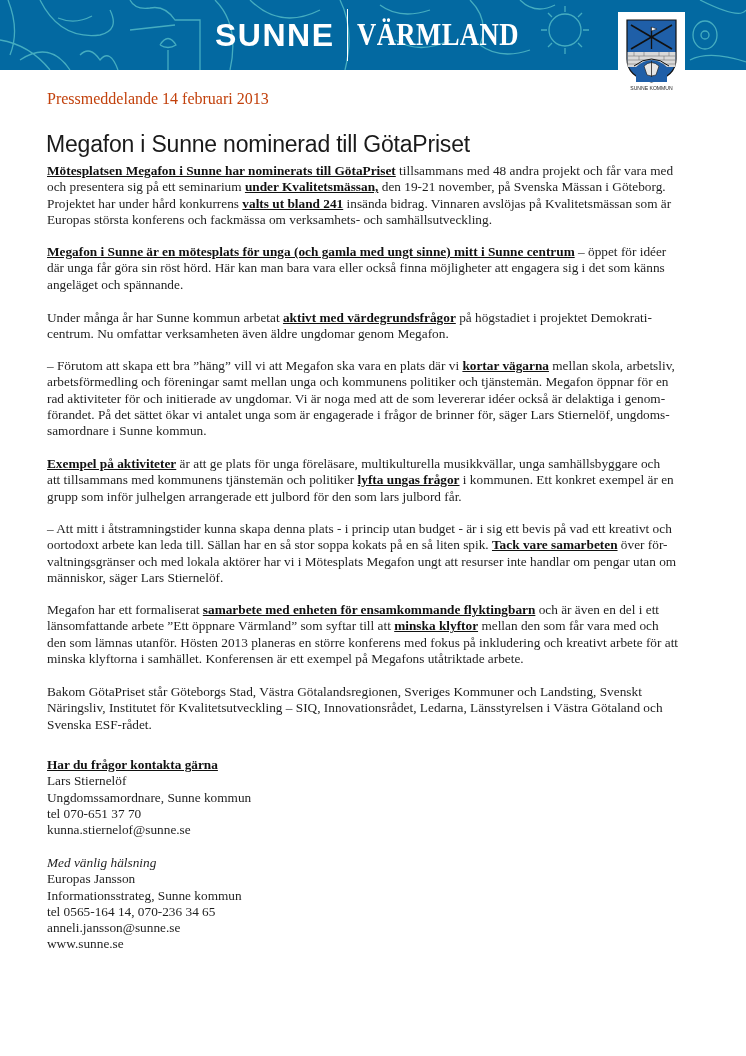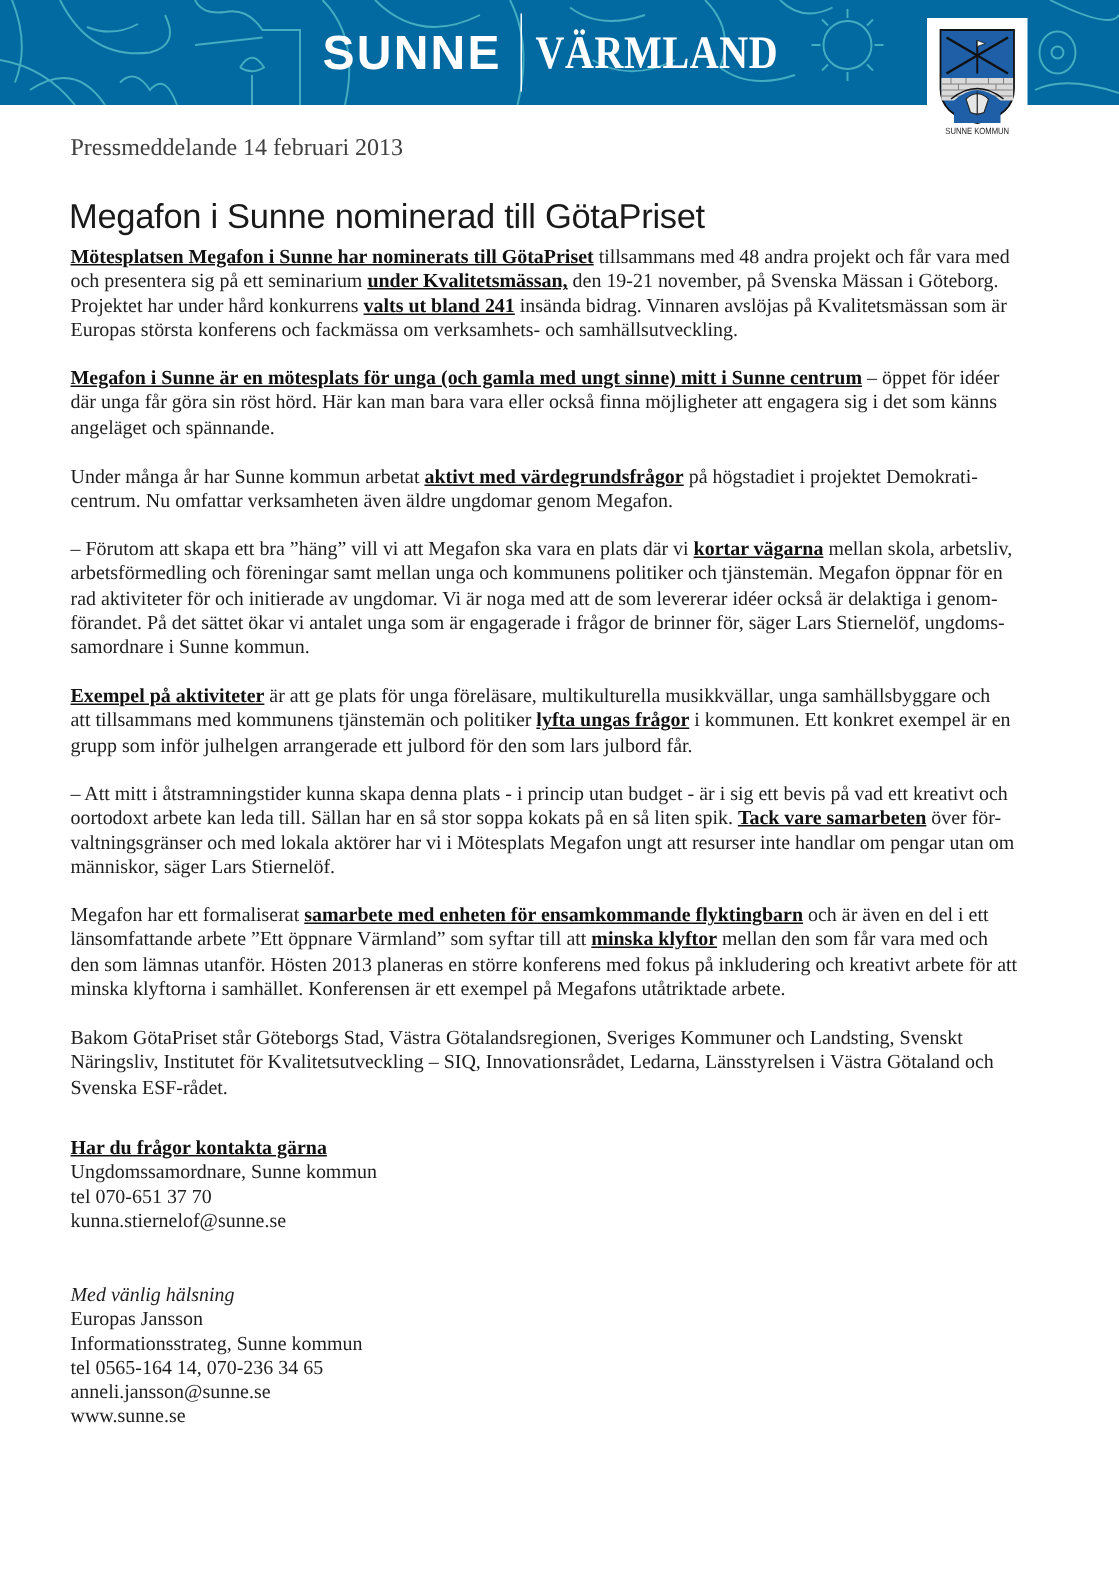--- a/index.html
+++ b/index.html
@@ -12,21 +12,21 @@
   .brand { position: absolute; top: 7px; left: 215px; height: 56px; display: flex; align-items: center; color: #ffffff; }
   .brand-sunne { font-family: "Liberation Sans", sans-serif; font-weight: bold; font-size: 32px; letter-spacing: 1.5px; }
   .brand-divider { width: 1.5px; height: 52px; background: #ffffff; margin: 0 9px 0 12px; }
   .brand-varmland { font-family: "Liberation Serif", serif; font-weight: bold; font-size: 31px; letter-spacing: 0.5px; transform: scaleX(0.86); transform-origin: left center; }
 
   .logo-box { position: absolute; left: 618px; top: 12px; width: 67px; height: 84px; background: #ffffff; }
   .logo-box svg { position: absolute; left: 8px; top: 7px; }
   .logo-caption { position: absolute; left: 0; top: 73px; width: 67px; text-align: center;
                   font-family: "Liberation Sans", sans-serif; font-size: 6px; letter-spacing: 0px; color: #222; transform: scaleX(0.85); }
 
-  .dateline { position: absolute; left: 47px; top: 90px; font-size: 16px; color: #404040; }
+  .dateline { position: absolute; left: 47px; top: 90px; font-size: 16px; color: #c2410c; }
   .title { position: absolute; left: 46px; top: 131px; margin: 0;
            font-family: "Liberation Sans", sans-serif; font-weight: normal; font-size: 23px; color: #1a1a1a; letter-spacing: -0.2px; }
 
   .para { position: absolute; left: 47px; width: 680px; margin: 0; font-size: 13.3px; line-height: 16.3px; color: #1e1e1e; }
   .para b { font-weight: bold; color: #111; text-decoration: underline; }
   .para i { font-style: italic; }
   .para .ln { display: block; white-space: nowrap; }
   a.link { color: #1e1e1e; text-decoration: none; }
 </style>
 </head>
@@ -126,20 +126,21 @@
     <span class="ln">minska klyftorna i samhället. Konferensen är ett exempel på Megafons utåtriktade arbete.</span>
   </div>
 <div class="para" style="top:684px">
     <span class="ln">Bakom GötaPriset står Göteborgs Stad, Västra Götalandsregionen, Sveriges Kommuner och Landsting, Svenskt</span>
     <span class="ln">Näringsliv, Institutet för Kvalitetsutveckling – SIQ, Innovationsrådet, Ledarna, Länsstyrelsen i Västra Götaland och</span>
     <span class="ln">Svenska ESF-rådet.</span>
   </div>
 
 <div class="para" style="top:757px">
   <span class="ln"><b>Har du frågor kontakta gärna</b></span>
+  <span class="ln">Lars Stiernelöf</span>
   <span class="ln">Ungdomssamordnare, Sunne kommun</span>
   <span class="ln">tel 070-651 37 70</span>
   <span class="ln"><a class="link">kunna.stiernelof@sunne.se</a></span>
 </div>
 
 <div class="para" style="top:855px">
   <span class="ln"><i>Med vänlig hälsning</i></span>
   <span class="ln">Europas Jansson</span>
   <span class="ln">Informationsstrateg, Sunne kommun</span>
   <span class="ln">tel 0565-164 14, 070-236 34 65</span>

